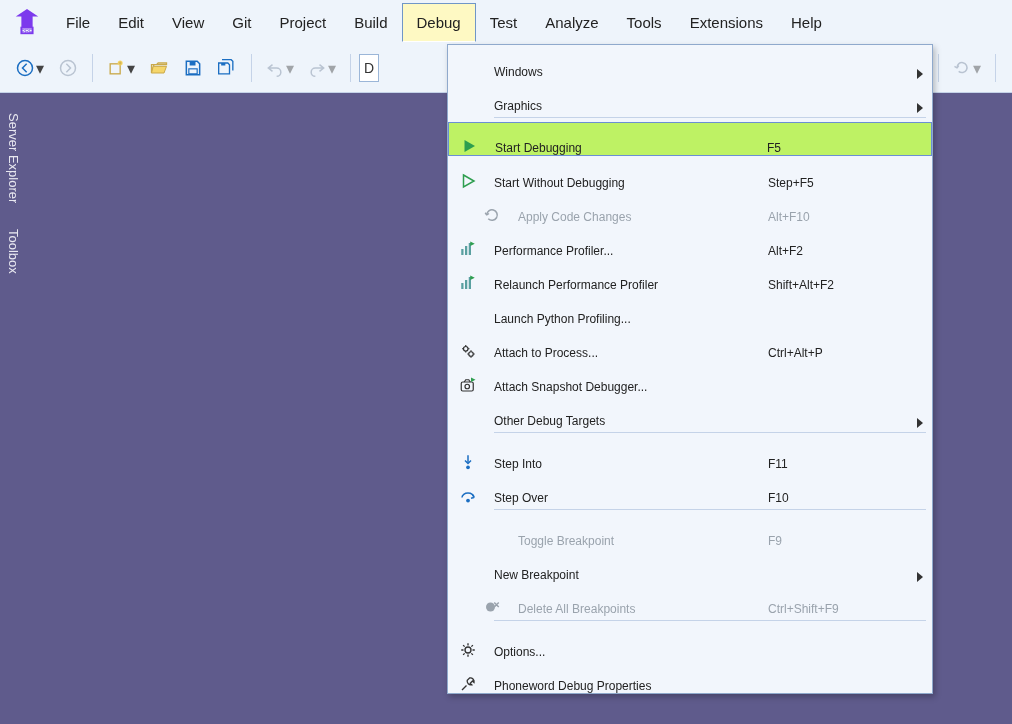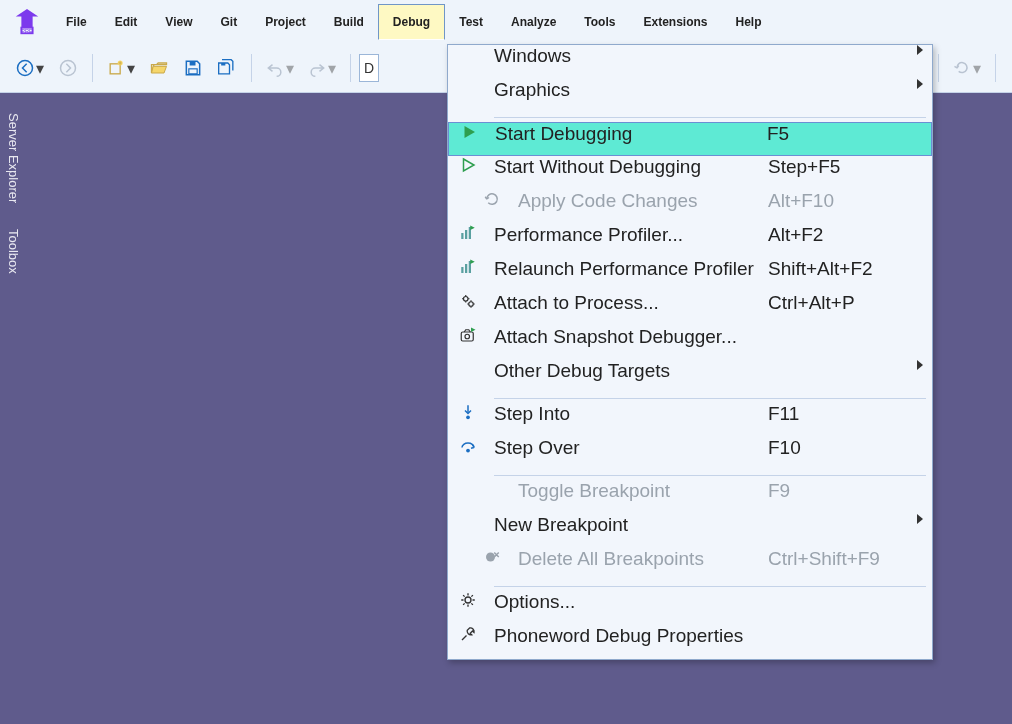--- a/index.html
+++ b/index.html
@@ -4,41 +4,41 @@
 <style>
   * { box-sizing: border-box; margin: 0; padding: 0; font-family: "Segoe UI", Arial, sans-serif; }
   html, body { width: 1012px; height: 724px; overflow: hidden; }
   body { background: #5f5b8c; display: flex; flex-direction: column; }
 
   
   .chrome { background: #eef4fb; border-bottom: 1px solid #c5d3e8; }
 
   .menubar { display: flex; align-items: center; height: 44px; padding: 0 6px; }
   .logo { width: 30px; height: 30px; margin: 0 10px 0 6px; display: flex; align-items: center; justify-content: center; }
-  .menubar .item { padding: 10px 14px; font-size: 12px; color: #222; cursor: default; user-select: none; font-weight: bold; }
+  .menubar .item { padding: 10px 14px; font-size: 15px; color: #222; cursor: default; user-select: none; }
   .menubar .item.active { background: #fef9c3; border: 1px solid #7096c7; border-bottom: 1px solid #fff; position: relative; z-index: 20; }
 
   .toolbar { display: flex; align-items: center; height: 48px; padding: 0 10px; gap: 2px; }
   .tool { width: 32px; height: 32px; display: flex; align-items: center; justify-content: center; color: #1b6ec2; }
   .tool svg { width: 20px; height: 20px; }
   .tool.split { width: 40px; }
   .sep { width: 1px; height: 28px; background: #c5d3e8; margin: 0 6px; }
   .dropchev { width: 10px; display:flex; align-items:center; justify-content:center; color:#444; }
   .combo-edge { border: 1px solid #9bb6d8; background: #fff; height: 28px; min-width: 18px; display: flex; align-items: center; padding: 0 4px; font-size: 14px; color: #333; }
 
   
   .workspace { flex: 1; display: flex; background: #5f5b8c; position: relative; }
   .left-tabs { width: 26px; background: #5f5b8c; color: #e8e8f0; font-size: 13px; display: flex; flex-direction: column; align-items: center; padding-top: 16px; gap: 18px; }
   .v-tab { writing-mode: vertical-rl; cursor: default; padding: 4px 0; }
 
   
   .dropdown { position: absolute; left: 447px; top: 44px; width: 486px; background: #f2f6fc; border: 1px solid #8fa9cc; box-shadow: 2px 3px 6px rgba(0,0,0,0.25); z-index: 10; }
-  .menu-row { display: flex; align-items: flex-start; height: 34px; font-size: 19px; color: #222; position: relative; }
+  .menu-row { display: flex; align-items: flex-end; height: 34px; font-size: 12px; color: #222; position: relative; }
   .menu-row.disabled { color: #9aa3ad; margin-left: 24px; }
-  .menu-row.highlight { background: #5eead4; border: 1px solid #6b8fd4; height: 34px; }
+  .menu-row.highlight { background: #bef264; border: 1px solid #6b8fd4; height: 34px; }
   .menu-row .icon { width: 40px; display: flex; align-items: center; justify-content: center; }
   .menu-row .label { flex: 1; padding-left: 6px; }
   .menu-row .shortcut { width: 140px; text-align: left; padding-right: 12px; color: inherit; }
   .menu-row .sub { width: 24px; display: flex; align-items: center; justify-content: center; }
   .menu-sep { height: 1px; background: #c5d3e8; margin: 4px 6px 4px 46px; }
   .menu-row svg { width: 18px; height: 18px; }
   .chev-right { width: 0; height: 0; border-top: 5px solid transparent; border-bottom: 5px solid transparent; border-left: 6px solid #333; }
 </style>
 </head>
 <body>
@@ -221,20 +221,26 @@
           <rect x="8" y="8" width="3" height="12" fill="#5aa0a0"></rect>
           <rect x="13" y="4" width="3" height="16" fill="#5aa0a0"></rect>
           <path d="M15 2 L21 5 L15 8 Z" fill="#2e9e4f"></path>
         </svg>
       </span>
       <span class="label">Relaunch Performance Profiler</span>
       <span class="shortcut">Shift+Alt+F2</span>
       <span class="sub"></span>
     </div>
     <div class="menu-row">
+      <span class="icon"></span>
+      <span class="label">Launch Python Profiling...</span>
+      <span class="shortcut"></span>
+      <span class="sub"></span>
+    </div>
+    <div class="menu-row">
       <span class="icon">
         <svg viewBox="0 0 24 24">
           <circle cx="9" cy="9" r="3" fill="none" stroke="#333" stroke-width="1.6"></circle>
           <circle cx="16" cy="16" r="3" fill="none" stroke="#333" stroke-width="1.6"></circle>
           <path d="M9 4v2M9 12v2M4 9h2M12 9h2M16 11v2M16 19v2M11 16h2M19 16h2" stroke="#333" stroke-width="1.6"></path>
         </svg>
       </span>
       <span class="label">Attach to Process...</span>
       <span class="shortcut">Ctrl+Alt+P</span>
       <span class="sub"></span>

